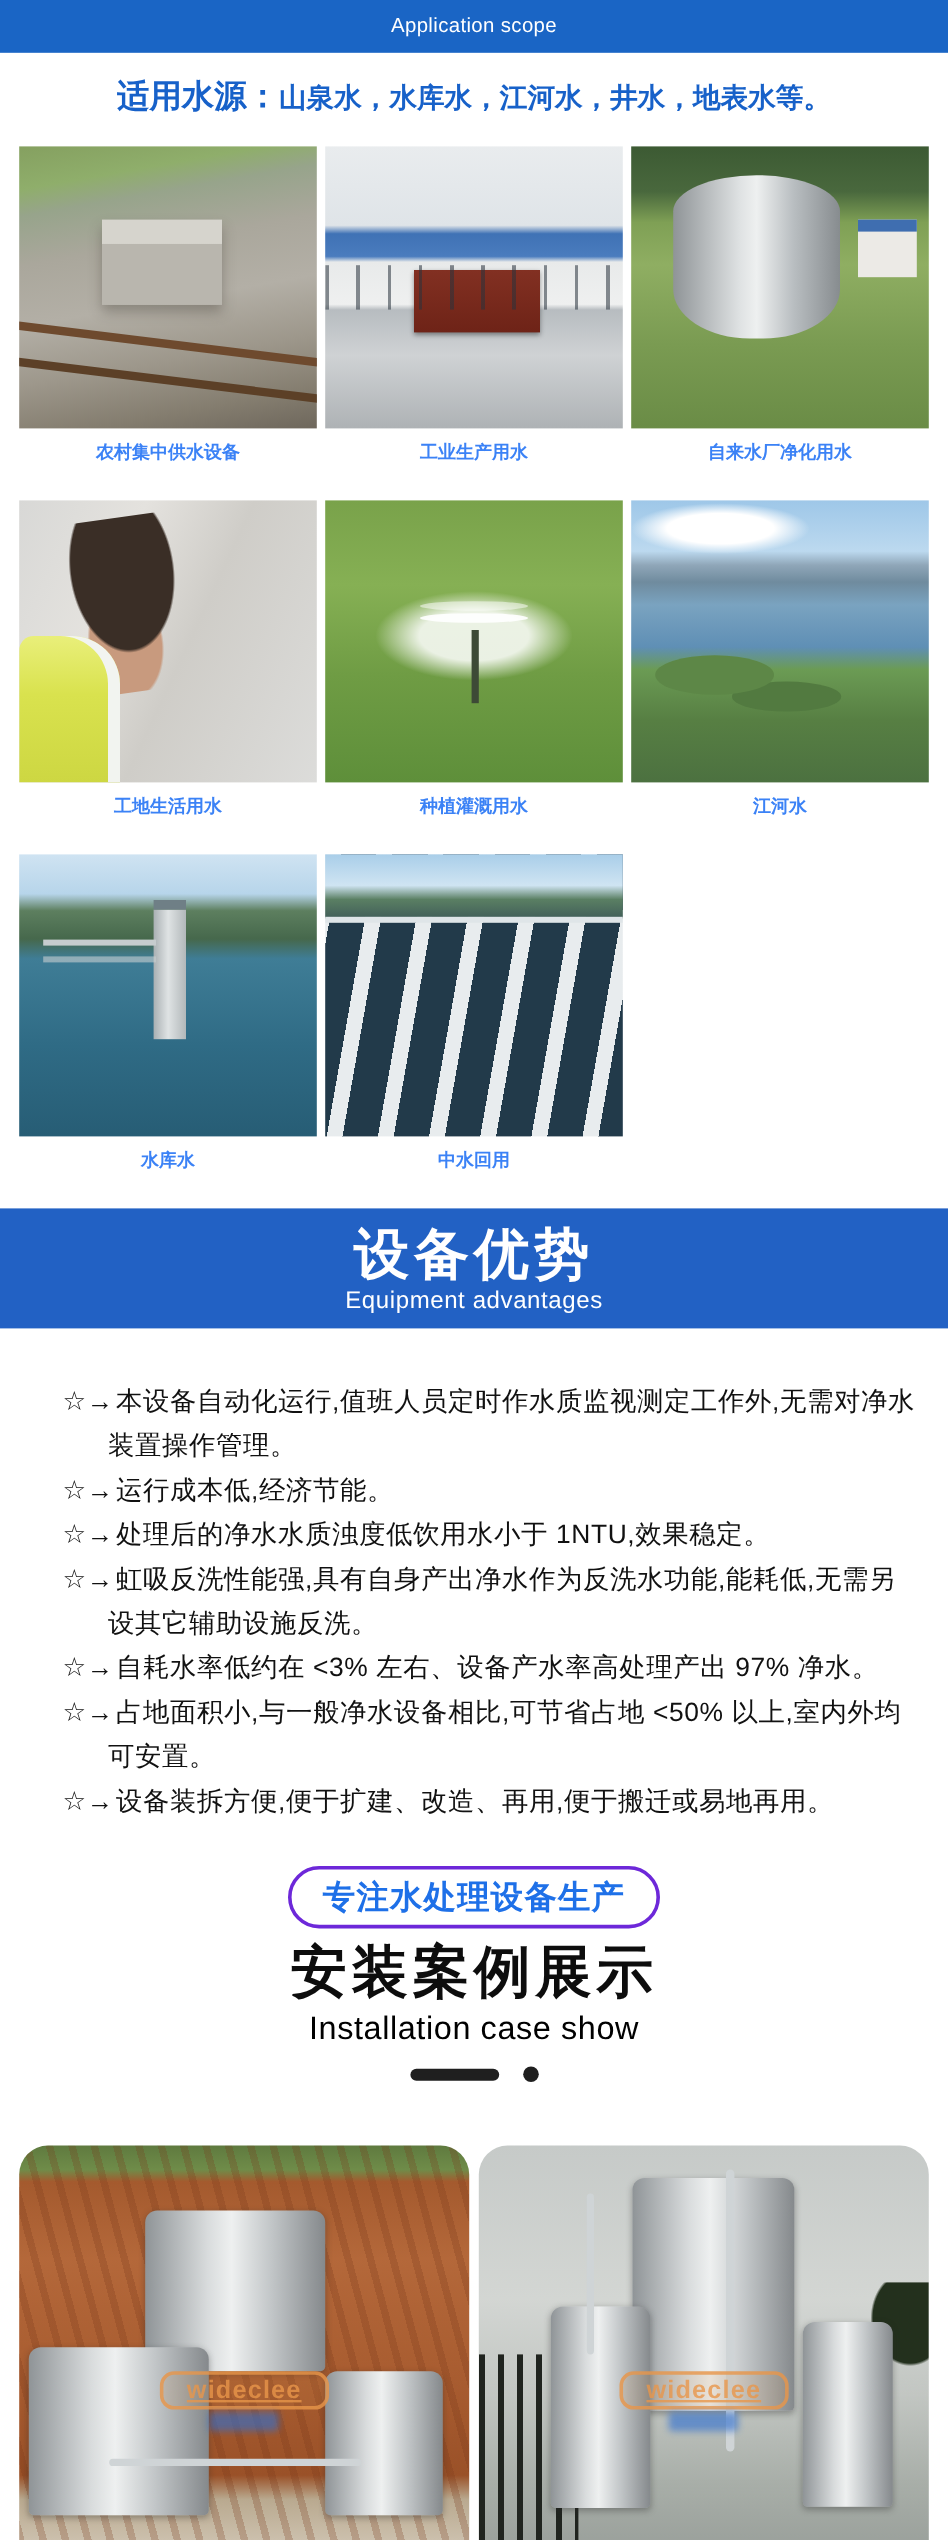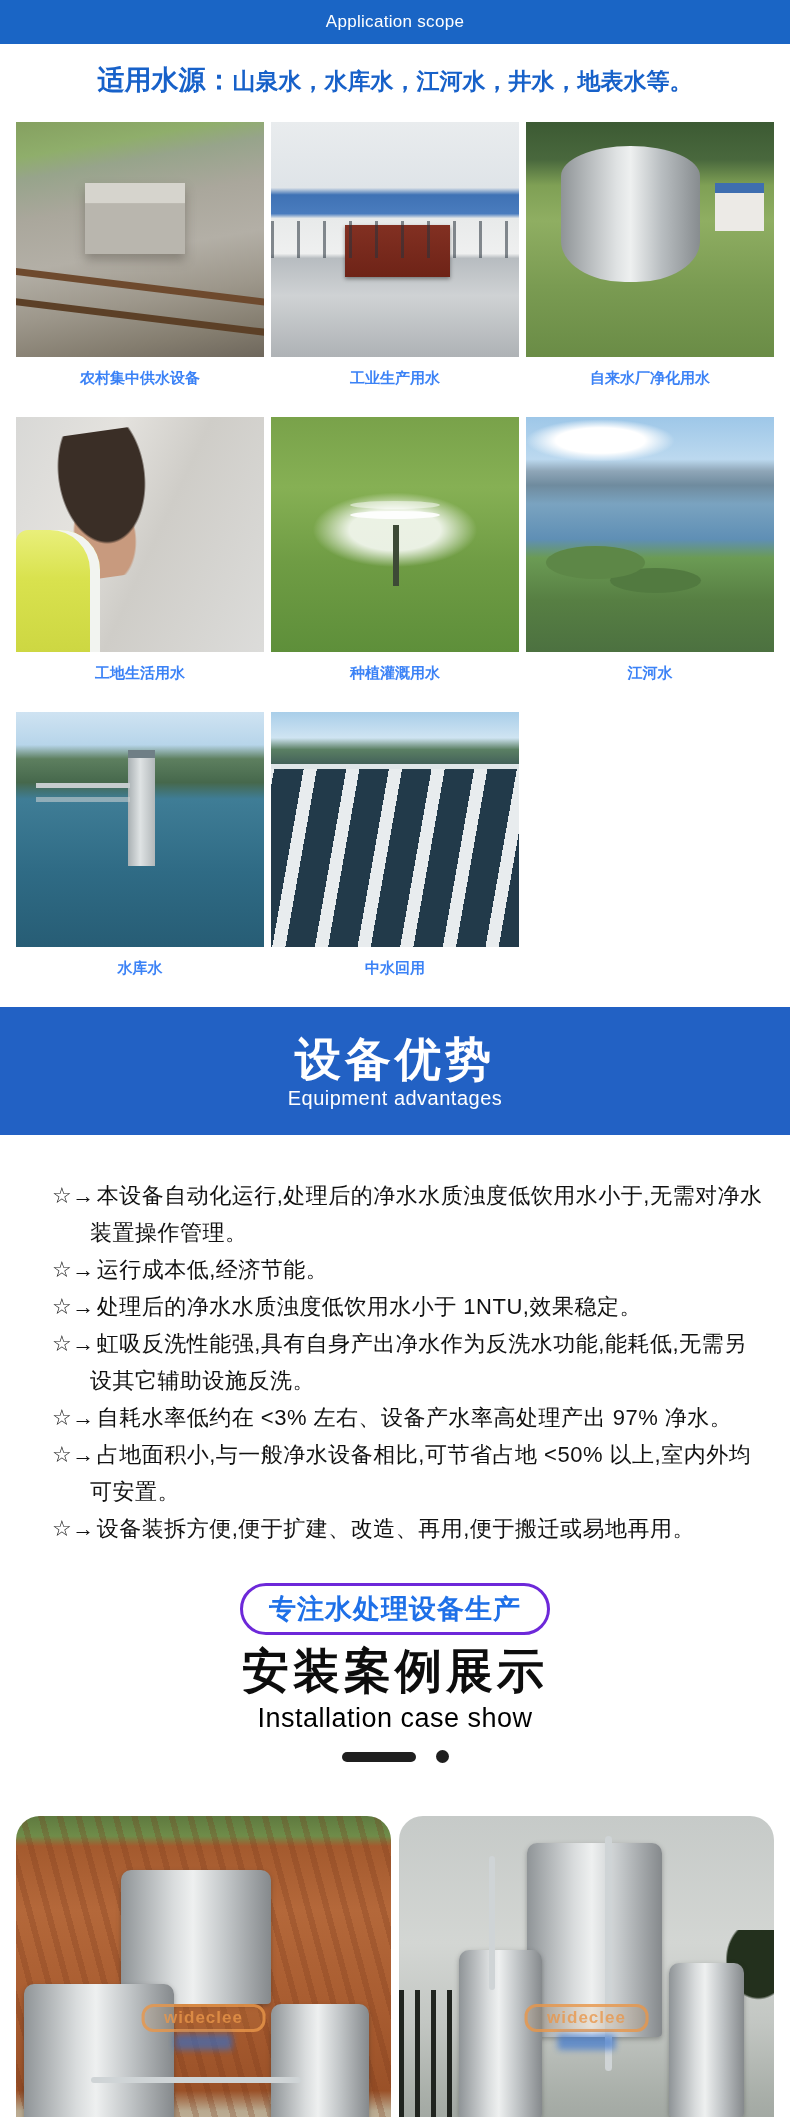--- a/index.html
+++ b/index.html
@@ -98,21 +98,21 @@
       border-top:8px solid #6f7f86;}
   .p8::after{left:8%;top:30%;width:38%;height:5px;background:#c6ccce;
       box-shadow:0 14px 0 rgba(200,206,208,.6);}
   
   .p9{background:
       linear-gradient(180deg,#a9cee9 0%,#cfe4f2 11%,#5a7f63 16%,#44625a 22%,transparent 23%),
       repeating-linear-gradient(100deg,#e8ecee 0 13px,#223a4a 13px 42px);}
   .p9::before{left:0;top:22%;width:100%;height:5px;background:#dfe5e8;}
   
   .banner{
-    margin-top:0;height:128px;background:#2261c4;color:#fff;
+    margin-top:0;height:100px;background:#2261c4;color:#fff;
     display:flex;flex-direction:column;align-items:center;justify-content:center;
   }
   .banner .cn{font-size:46px;font-weight:bold;letter-spacing:4px;line-height:52px;}
   .banner .en{font-size:20px;margin-top:2px;letter-spacing:.5px;}
   
   .adv-list{list-style:none;margin:0;padding:42px 24px 0 24px;color:#111;}
   .adv-item{
     font-size:22px;line-height:37px;padding-left:66px;text-indent:-38px;
     letter-spacing:.5px;
   }
@@ -155,22 +155,22 @@
   .tank{position:absolute;border-radius:10px 10px 4px 4px;
       background:linear-gradient(90deg,#8f9497 0%,#d9dcdd 35%,#eef0f0 48%,#c2c6c8 70%,#85898c 100%);
       box-shadow:0 2px 5px rgba(40,40,40,.35);}
   .pipe{position:absolute;background:#cfd4d6;border-radius:4px;}
   .watermark{
     position:absolute;left:50%;top:56%;transform:translateX(-50%);
     display:flex;flex-direction:column;align-items:center;opacity:.82;
   }
   .wm-badge{
     border:3px solid #e8964a;border-radius:12px;padding:1px 20px;
-    color:#e8964a;font-size:17px;font-weight:bold;letter-spacing:1px;
-    background:rgba(200,140,70,.18);filter:blur(.4px);
+    color:#e8964a;font-size:21px;font-weight:bold;letter-spacing:1px;
+    background:rgba(200,140,70,.18);filter:blur(.4px);text-decoration:underline;
   }
   .wm-cn{margin-top:2px;width:58px;height:16px;border-radius:3px;
     background:#2f6fd0;filter:blur(3px);opacity:.75;}
 </style>
 </head>
 <body>
 
 <div class="topbar">
   <span>Application scope</span>
 </div>
@@ -213,21 +213,21 @@
     <div class="caption">中水回用</div>
   </div>
 </div>
 
 <div class="banner">
   <div class="cn">设备优势</div>
   <div class="en">Equipment advantages</div>
 </div>
 
 <ul class="adv-list">
-  <li class="adv-item"><span class="bullet">☆→</span><span>本设备自动化运行,处理后的净水水质浊度低饮用水小于,无需对净水装置操作管理。</span></li>
+  <li class="adv-item"><span class="bullet">☆→</span><span>本设备自动化运行,值班人员定时作水质监视测定工作外,无需对净水装置操作管理。</span></li>
   <li class="adv-item"><span class="bullet">☆→</span><span>运行成本低,经济节能。</span></li>
   <li class="adv-item"><span class="bullet">☆→</span><span>处理后的净水水质浊度低饮用水小于 1NTU,效果稳定。</span></li>
   <li class="adv-item"><span class="bullet">☆→</span><span>虹吸反洗性能强,具有自身产出净水作为反洗水功能,能耗低,无需另设其它辅助设施反洗。</span></li>
   <li class="adv-item"><span class="bullet">☆→</span><span>自耗水率低约在 &lt;3% 左右、设备产水率高处理产出 97% 净水。</span></li>
   <li class="adv-item"><span class="bullet">☆→</span><span>占地面积小,与一般净水设备相比,可节省占地 &lt;50% 以上,室内外均可安置。</span></li>
   <li class="adv-item"><span class="bullet">☆→</span><span>设备装拆方便,便于扩建、改造、再用,便于搬迁或易地再用。</span></li>
 </ul>
 
 <div class="pill">专注水处理设备生产</div>
 <div class="case-title">安装案例展示</div>

